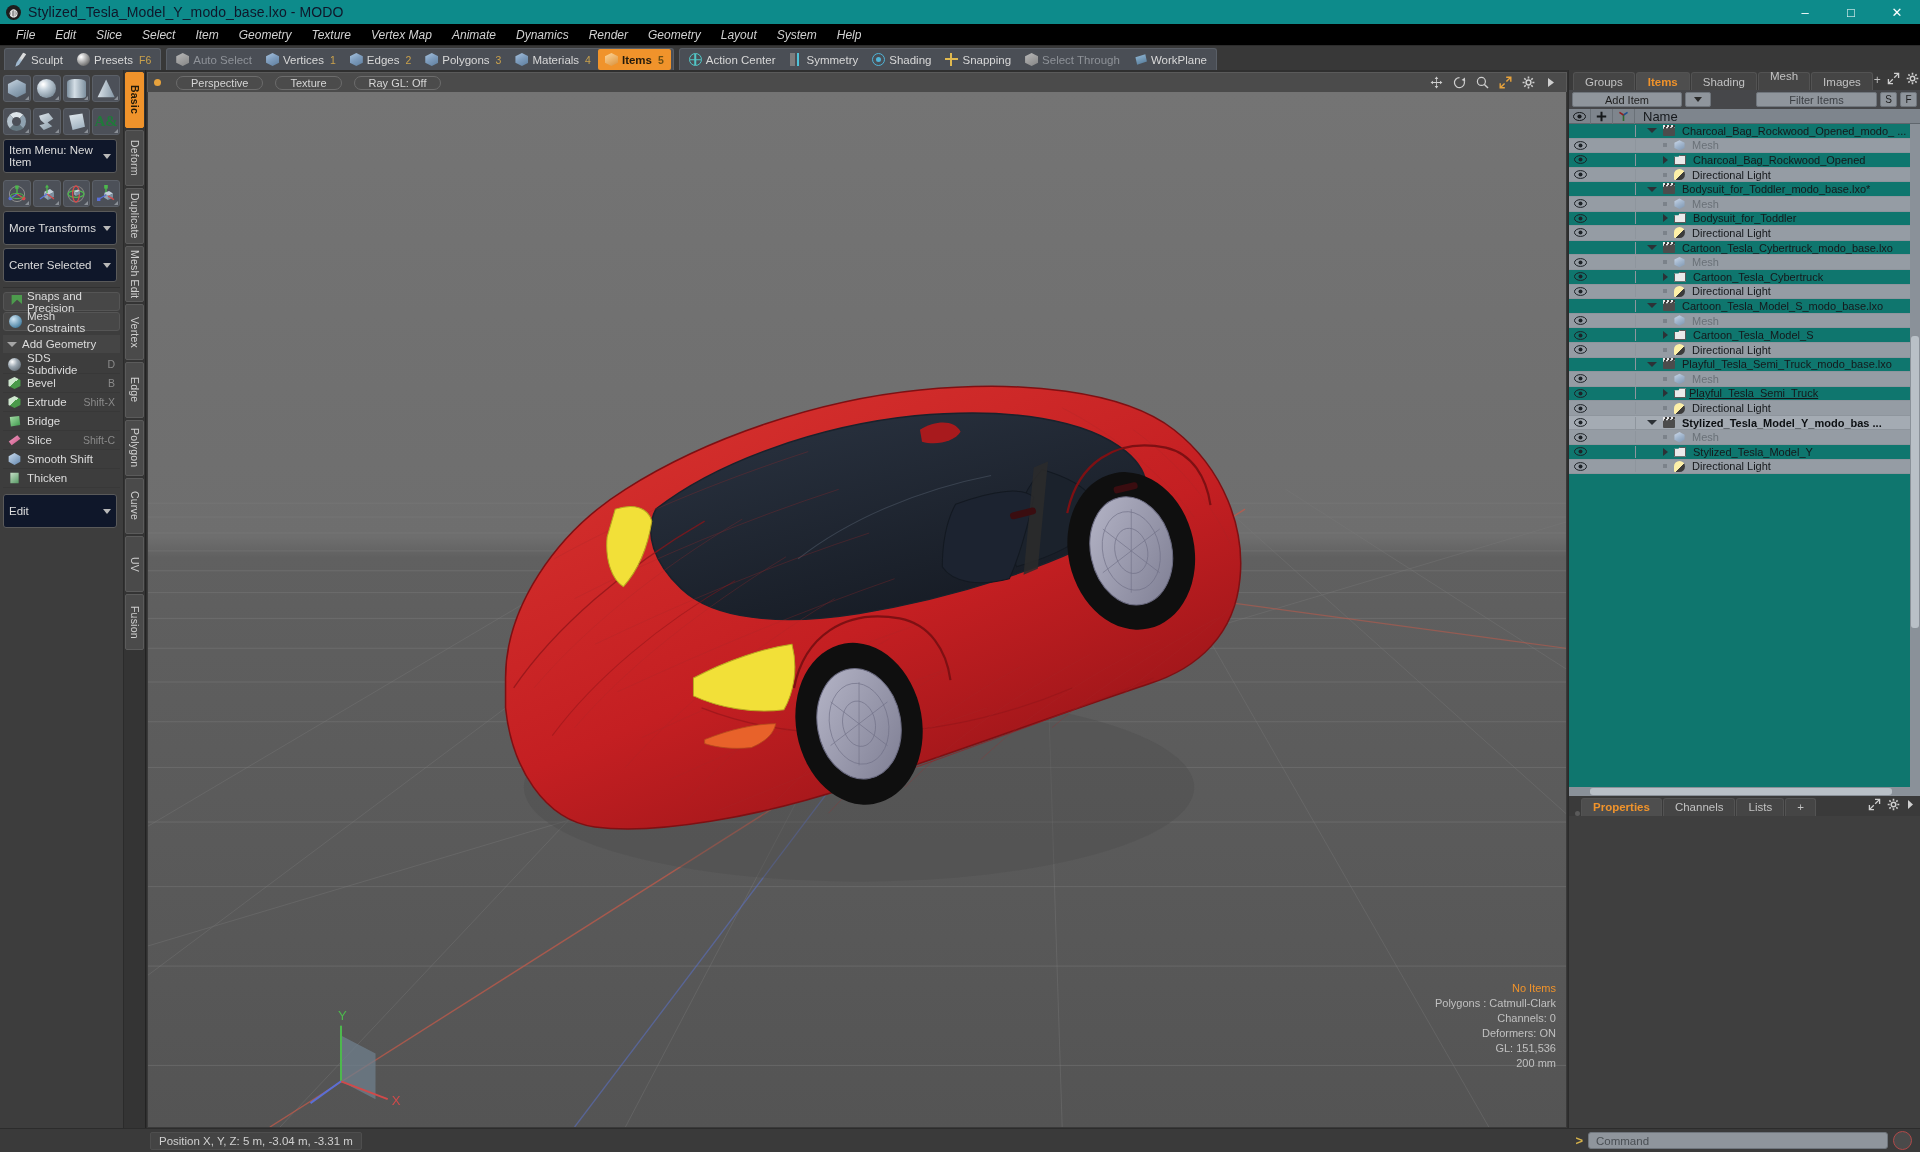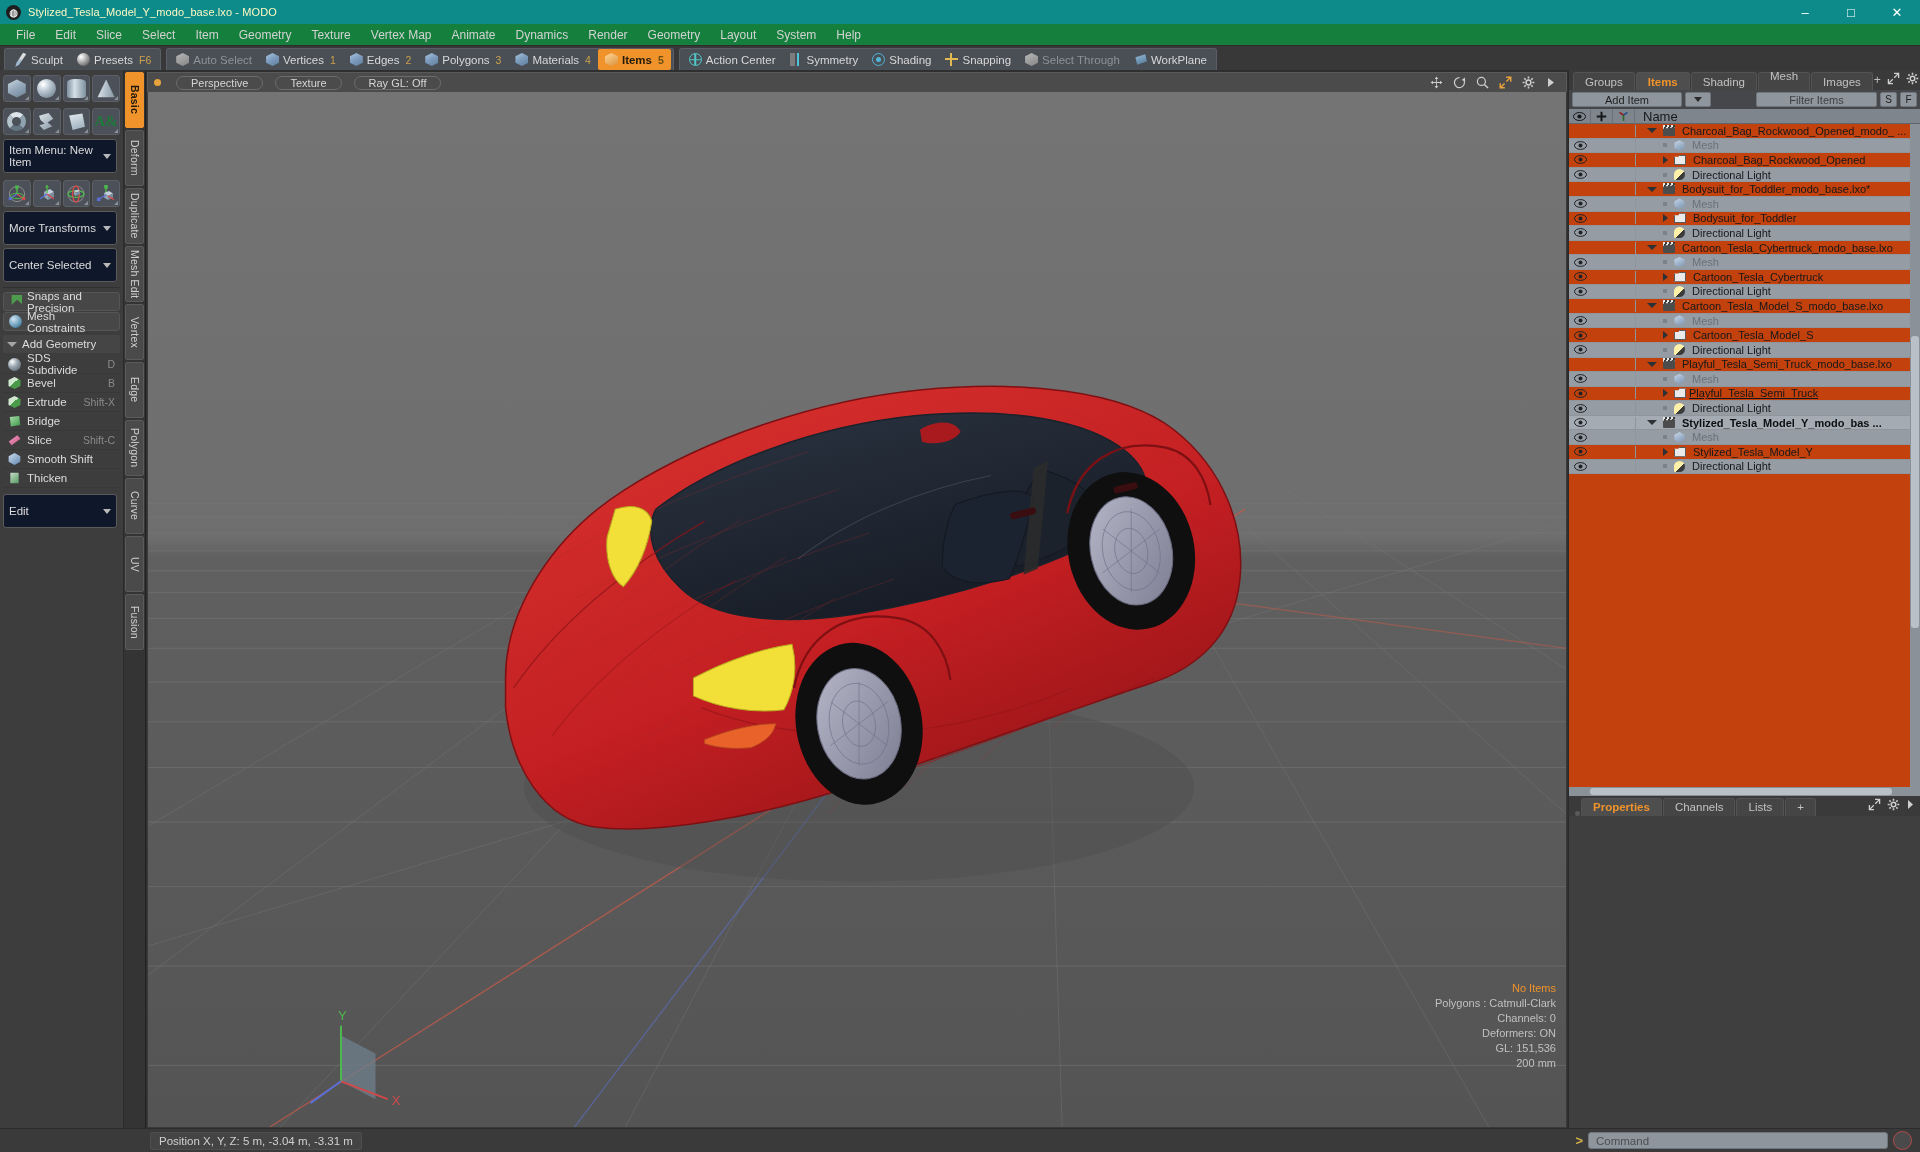--- a/index.html
+++ b/index.html
@@ -16,28 +16,28 @@
   
   .titlebar {
     height:24px; background:#0d8b8b; display:flex; align-items:center;
     padding:0 0 0 6px; flex:0 0 24px;
   }
   .titlebar .tlogo{
     width:15px;height:15px;border-radius:50%;background:#1d1d1d;
     display:flex;align-items:center;justify-content:center;
     color:#e6e6e6;font-size:10px;font-weight:bold;margin-right:7px;
   }
-  .titlebar .ttext{ color:#fef9c3; font-size:11px; letter-spacing:.1px; }
+  .titlebar .ttext{ color:#0f172a; font-size:14px; letter-spacing:.1px; }
   .titlebar .wbtns{ margin-left:auto; display:flex; height:24px;}
   .titlebar .wbtn{ width:46px;height:24px;display:flex;align-items:center;justify-content:center;color:#fff;font-size:13px;}
 
   
   .menubar{
-    height:22px;background:#15803d;display:flex;align-items:center;
-    padding-left:6px;flex:0 0 22px;border-bottom:1px solid #2c2c2c;
+    height:22px;background:#000000;display:flex;align-items:center;
+    padding-left:6px;flex:0 0 22px;border-bottom:1px solid #2c2c2c;font-style:italic;
   }
   .menubar .mi{ padding:0 10px; height:22px; line-height:22px; color:#d2d2d2; font-size:12px; }
 
   
   .modebar{
     height:24px;background:#383838;display:flex;align-items:stretch;flex:0 0 24px;
     padding:2px 0 0 4px; gap:0;
   }
   .grp{ display:flex; align-items:stretch; background:#4a4e55; border:1px solid #5a5f67;
         border-bottom:none; border-radius:3px 3px 0 0; padding:0 2px; margin-right:5px; }
@@ -155,21 +155,21 @@
   .addcar{width:26px;height:15px;background:#8f959c;border:1px solid #6f757c;border-radius:2px;
           display:flex;align-items:center;justify-content:center;}
   .addcar i{border-left:4px solid transparent;border-right:4px solid transparent;border-top:5px solid #2a2a2a;}
   .filterbox{flex:1 1 auto;height:15px;background:#8f959c;border:1px solid #6f757c;border-radius:2px;
              font-size:11px;color:#3b3f44;display:flex;align-items:center;justify-content:center;margin-left:42px;}
   .sfbtn{width:17px;height:15px;background:#8f959c;border:1px solid #6f757c;border-radius:2px;
          font-size:10px;color:#1e1e1e;display:flex;align-items:center;justify-content:center;}
   .colhead{height:15px;background:#7e858d;display:flex;align-items:center;flex:0 0 15px;
            font-size:13px;color:#15181b;border-bottom:1px solid #5f666d;}
   .ch{height:15px;display:flex;align-items:center;justify-content:center;border-right:1px solid #6a7178;}
-  .tree{flex:1 1 auto;overflow:hidden;background:#c2410c;position:relative;}
+  .tree{flex:1 1 auto;overflow:hidden;background:#0f766e;position:relative;}
   .trow2{height:14.6px;display:flex;align-items:center;font-size:11px;color:#15181b;
          border-bottom:1px solid #8e959d;}
   .trow2.alt{background:#959ca4;}
   .trow2.selr{background:#a4abb3;}
   .eye{width:22px;flex:0 0 22px;display:flex;align-items:center;justify-content:center;}
   .eye svg{display:block;}
   .c2{width:22px;flex:0 0 22px;border-left:1px solid #8e959d;}
   .c3{width:22px;flex:0 0 22px;border-left:1px solid #8e959d;}
   .nm{flex:1 1 auto;display:flex;align-items:center;gap:3px;padding-left:4px;border-left:1px solid #8e959d;
       white-space:nowrap;overflow:hidden;}

